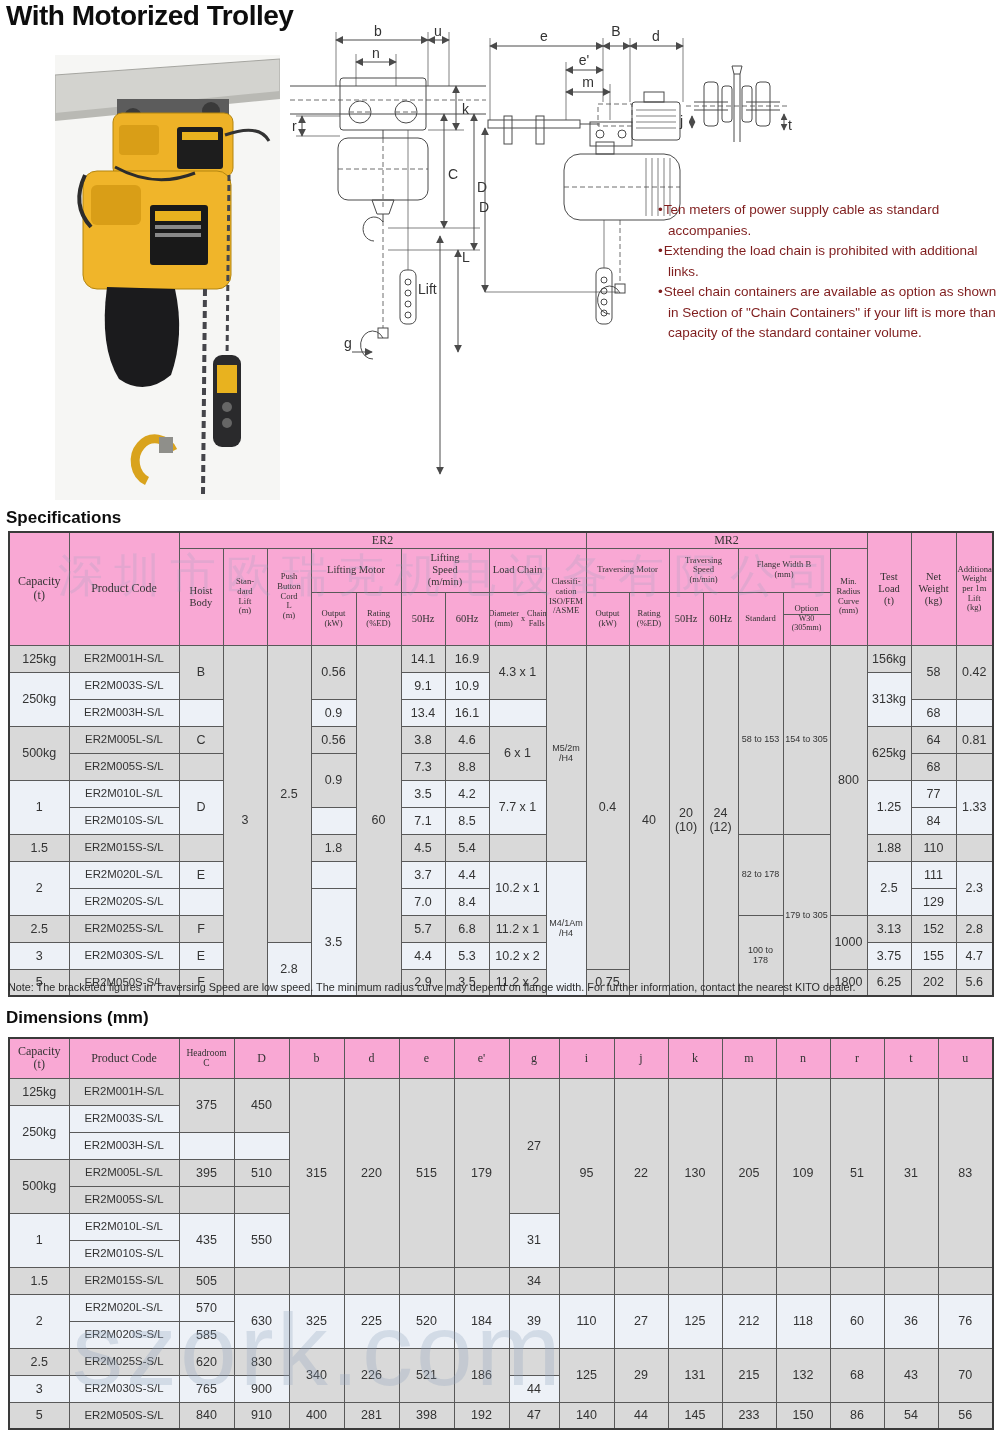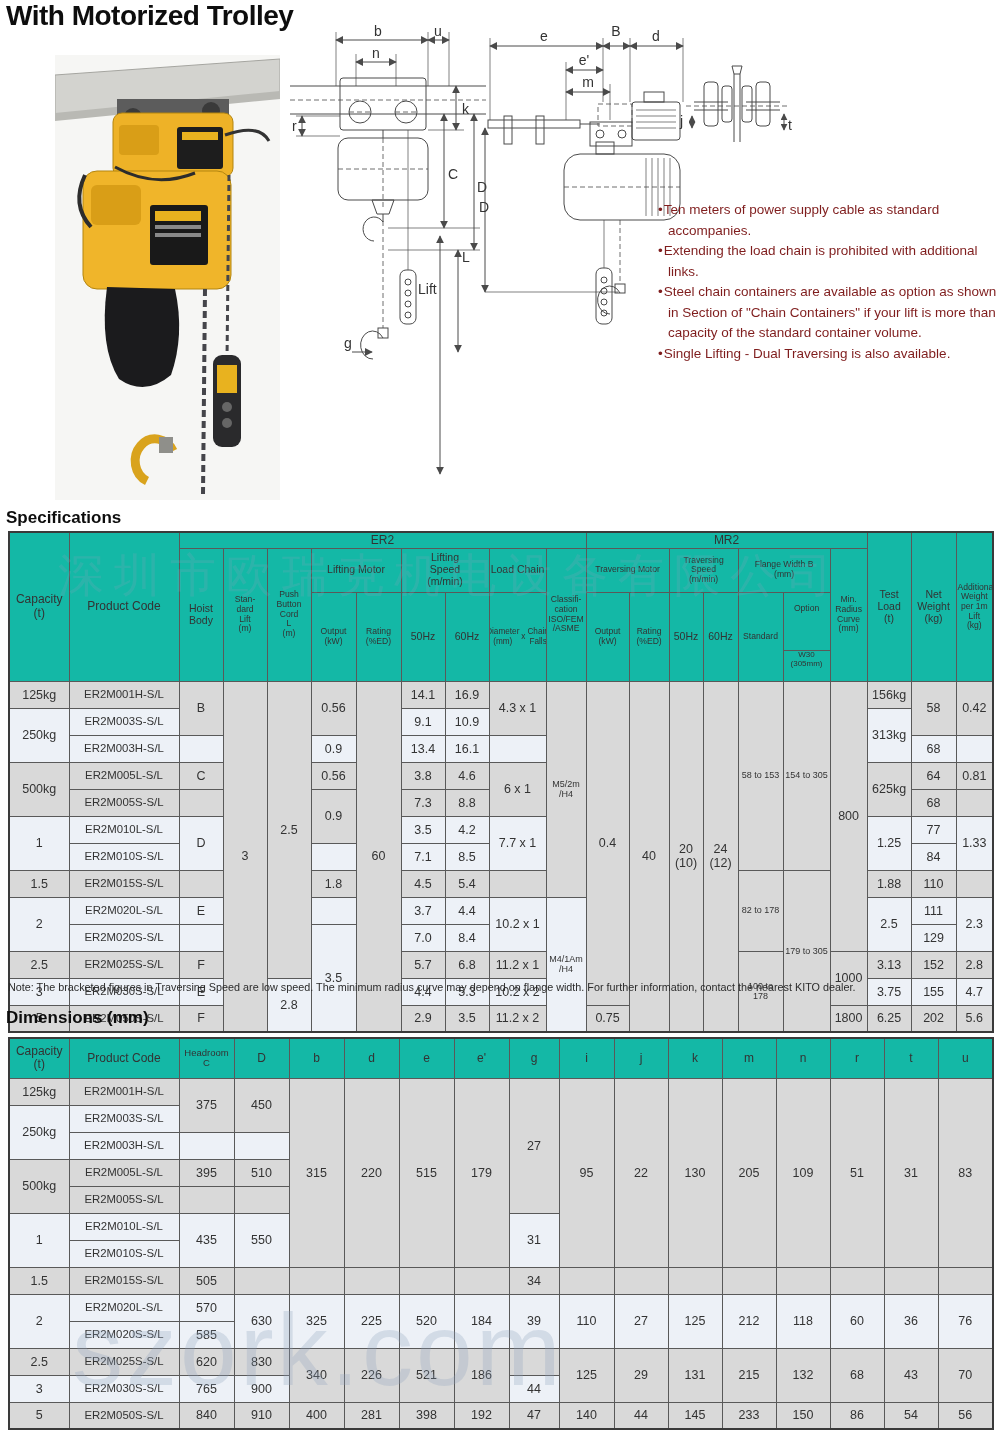--- a/index.html
+++ b/index.html
@@ -15,31 +15,31 @@
            list-style:none;margin:0;padding:0;}
   #bullets li{padding-left:10px;text-indent:-10px;}
   #bullets li::before{content:"\2022";margin-right:1px;}
   
   #spec-note{left:8px;top:981px;font-size:10.8px;color:#2b2b2b;width:990px;}
   
   table{border-collapse:collapse;table-layout:fixed;background:#fff;}
   table.dt{border:2px solid #3a3a3a;}
   .dt th,.dt td{border:1px solid #595959;text-align:center;vertical-align:middle;
      padding:0 1px;color:#333;white-space:pre-line;line-height:1.12;overflow:hidden;}
-  .dt th{background:#14b8a6;font-weight:400;font-size:10.5px;}
+  .dt th{background:#f9a8d4;font-weight:400;font-size:10.5px;font-family:Liberation Serif, serif;}
   .dt td{font-size:12.5px;}
   .dt tbody tr{height:27px;}
   tr.g{background:#d9d9d9;}
   tr.w{background:#edf1f7;}
   th.xs{font-size:8.6px;margin-top:32px;}
   th.bigc{font-size:12px;}
   td.pc{font-size:11.4px;}
   td.sm{font-size:9px;}
   .lc{display:flex;align-items:center;justify-content:center;gap:2px;font-size:8.2px;}
-  .optw{display:flex;flex-direction:column;height:100%;gap:36px;}
+  .optw{display:flex;flex-direction:column;height:100%;}
   .optw>div{flex:1;display:flex;align-items:center;justify-content:center;font-size:8.6px;}
   .optw>div+div{border-top:1px solid #595959;font-size:8px;}
   #spec-table{left:8px;top:531px;width:984px;}
   #dims-table{left:8px;top:1037px;width:984px;}
   #dims-table thead tr{height:40px;}
   
   svg text{font-size:14px;fill:#333;}
   .dg line,.dg path,.dg rect,.dg circle,.dg ellipse{stroke:#4a4a4a;stroke-width:1;fill:none;}
   .dg .dsh{stroke-dasharray:5 3;stroke-width:0.8;}
   .dg .thin{stroke-width:0.7;}
@@ -231,21 +231,20 @@
     <line class="dim" x1="106" y1="56" x2="106" y2="72" marker-start="url(#m3)" marker-end="url(#m3)"></line>
   </g>
   <text x="2" y="68">j</text>
   <text x="110" y="72">t</text>
 </svg>
 
 <ul class="abs" id="bullets">
     <li>Ten meters of power supply cable as standard accompanies.</li>
     <li>Extending the load chain is prohibited with additional links.</li>
     <li>Steel chain containers are available as option as shown in Section of "Chain Containers" if your lift is more than capacity of the standard container volume.</li>
-    <li>Single Lifting - Dual Traversing is also available.</li>
   </ul>
 
 <div class="abs sec-title" style="left:6px;top:508px;">Specifications</div>
 
 <table class="abs dt" id="spec-table">
   <colgroup>
     <col style="width:60px">
       <col style="width:110px">
       <col style="width:44px">
       <col style="width:44px">

